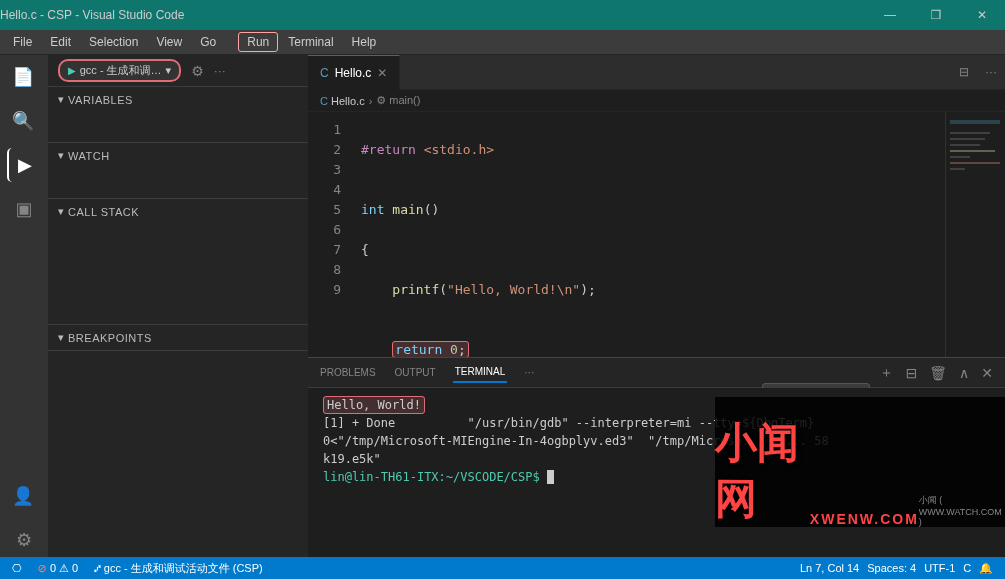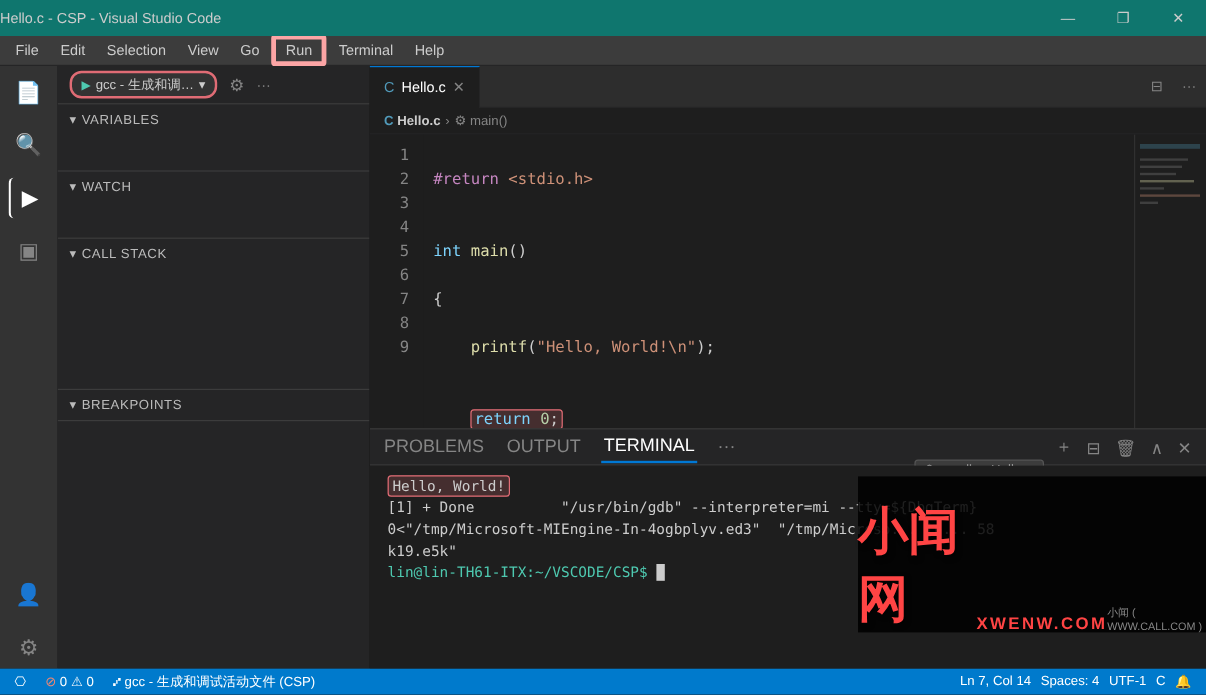--- a/index.html
+++ b/index.html
@@ -46,22 +46,23 @@
       border-bottom: 1px solid #252526;
     }
     .menubar-item {
       padding: 2px 8px;
       cursor: pointer;
       color: #ccc;
       font-size: 12px;
       border-radius: 3px;
     }
     .menubar-item.active {
-      border: 4px solid #fca5a5;
+      border: 1px solid #fca5a5;
       border-radius: 3px;
+      margin-left: 12px;
     }
 
     
     .main-layout {
       display: flex;
       height: calc(579px - 55px - 22px);
     }
 
     
     .activity-bar {
@@ -252,21 +253,21 @@
       display: flex;
       align-items: center;
       background: #252526;
       padding: 0 10px;
       height: 30px;
       border-bottom: 1px solid #3c3c3c;
       gap: 15px;
     }
     .panel-tab {
       padding: 4px 2px;
-      font-size: 15px;
+      font-size: 10px;
       color: #858585;
       cursor: pointer;
       text-transform: uppercase;
     }
     .panel-tab.active {
       color: #fff;
       border-bottom: 2px solid #0078d4;
     }
     .panel-right {
       margin-left: auto;
@@ -464,21 +465,21 @@
         <span style="color:#519aba;">C</span>
         <span>Hello.c</span>
         <span class="tab-close">✕</span>
       </div>
       <div style="flex:1;"></div>
       <div style="color:#858585; padding: 0 8px; cursor:pointer;">⊟</div>
       <div style="color:#858585; padding: 0 8px; cursor:pointer;">···</div>
     </div>
 
     <div class="breadcrumb">
-      <span style="color:#ccc; cursor:pointer;font-weight:bold;">
+      <span style="color:#ccc; cursor:pointer;">
         <span style="color:#519aba;">C</span> <span>Hello.c</span>
       </span>
       <span>›</span>
       <span style="cursor:pointer;">⚙ main()</span>
     </div>
 
     <div style="flex:1; display:flex; flex-direction:column; overflow:hidden;">
 
       <div class="editor-main-row">
         <div class="line-numbers">
@@ -542,21 +543,21 @@
             <div>[1] + Done &nbsp;&nbsp;&nbsp;&nbsp;&nbsp;&nbsp;&nbsp;&nbsp; "/usr/bin/gdb" --interpreter=mi --tty=${DbgTerm}</div>
             <div>0&lt;"/tmp/Microsoft-MIEngine-In-4ogbplyv.ed3"&nbsp; "/tmp/Microso... in... 58</div>
             <div>k19.e5k"</div>
             <div class="terminal-green">lin@lin-TH61-ITX:~/VSCODE/CSP$ <span style="background:#ccc; color:#1e1e1e;">&nbsp;</span></div>
           </div>
         </div>
 
         <div class="watermark">
           <div class="watermark-text-cn">小闻网</div>
           <div class="watermark-text-url">XWENW.COM</div>
-          <div class="watermark-text-small">小闻 ( WWW.CALL.COM )</div>
+          <div class="watermark-text-small">小闻 ( WWW.WATCH.COM )</div>
         </div>
 
       </div>
     </div>
 
   </div>
 </div>
 
 <div class="statusbar">
   <div class="status-left">

